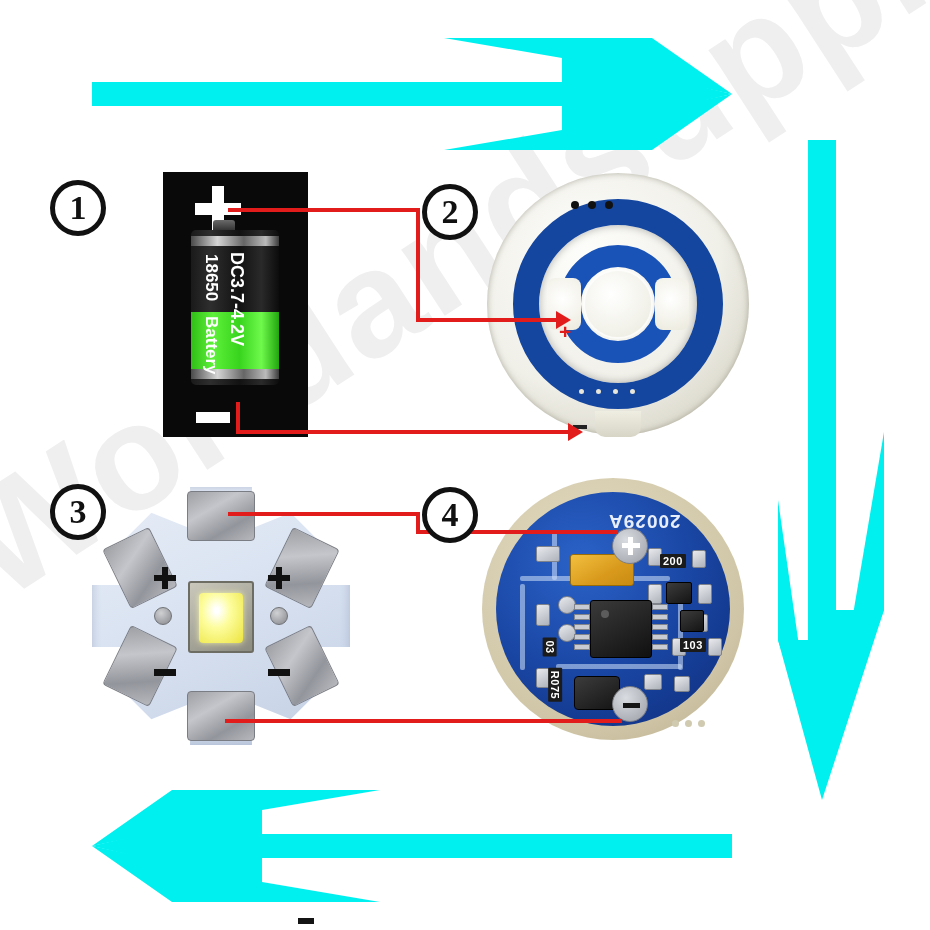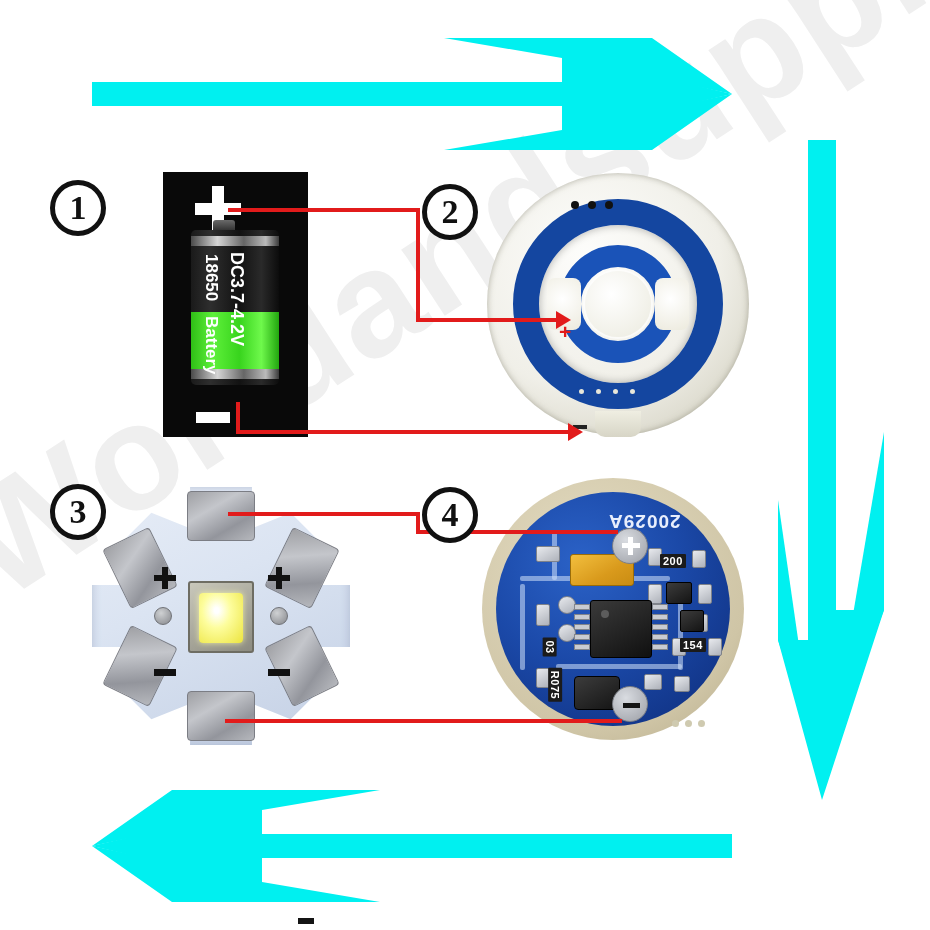--- a/index.html
+++ b/index.html
@@ -520,21 +520,21 @@
       <div class="ic-legs" id="legs-right">
           <i></i>
           <i></i>
           <i></i>
           <i></i>
           <i></i>
         </div>
       <div id="ic-main"></div>
 
       <div class="chip-label" id="lbl-270">200</div>
-      <div class="chip-label" id="lbl-103">154</div>
+      <div class="chip-label" id="lbl-103">103</div>
       <div class="chip-label" id="lbl-03">03</div>
       <div class="chip-label" id="lbl-r075">R075</div>
 
       <div id="dt-pad-plus">
           <span></span>
         </div>
       <div id="dt-pad-minus">
           <span></span>
         </div>
       <div class="vias-arc" id="dt-vias">

